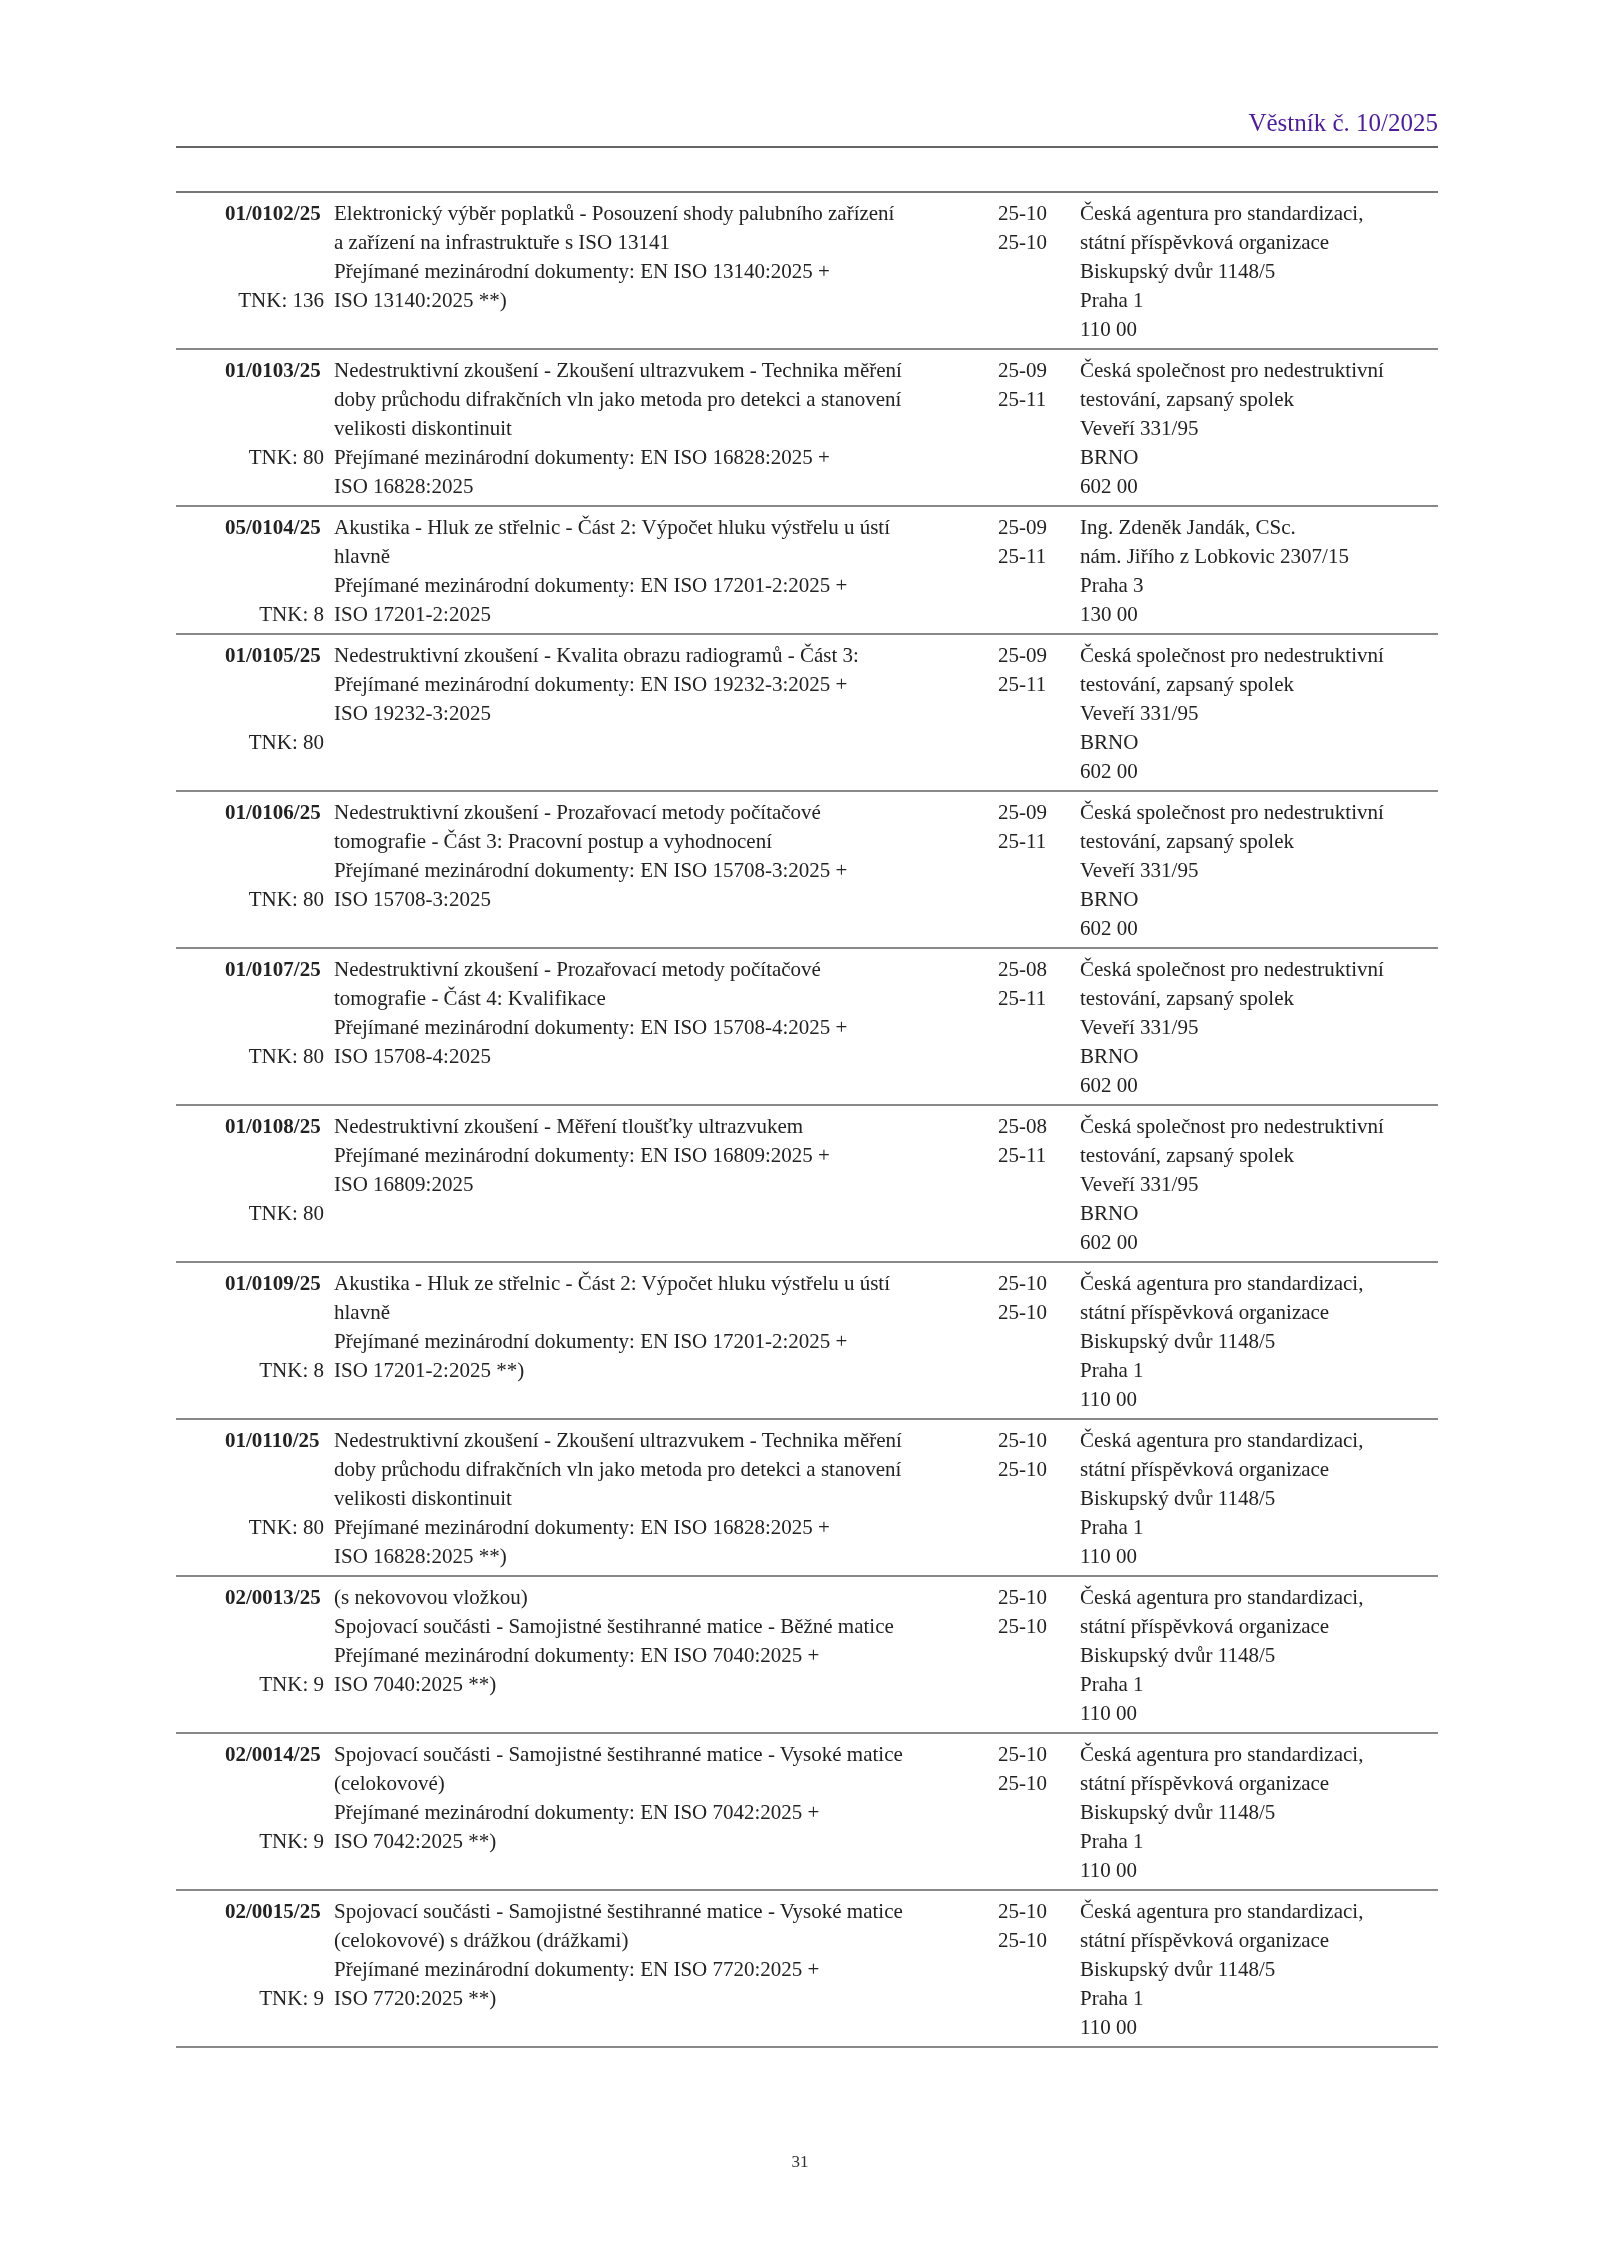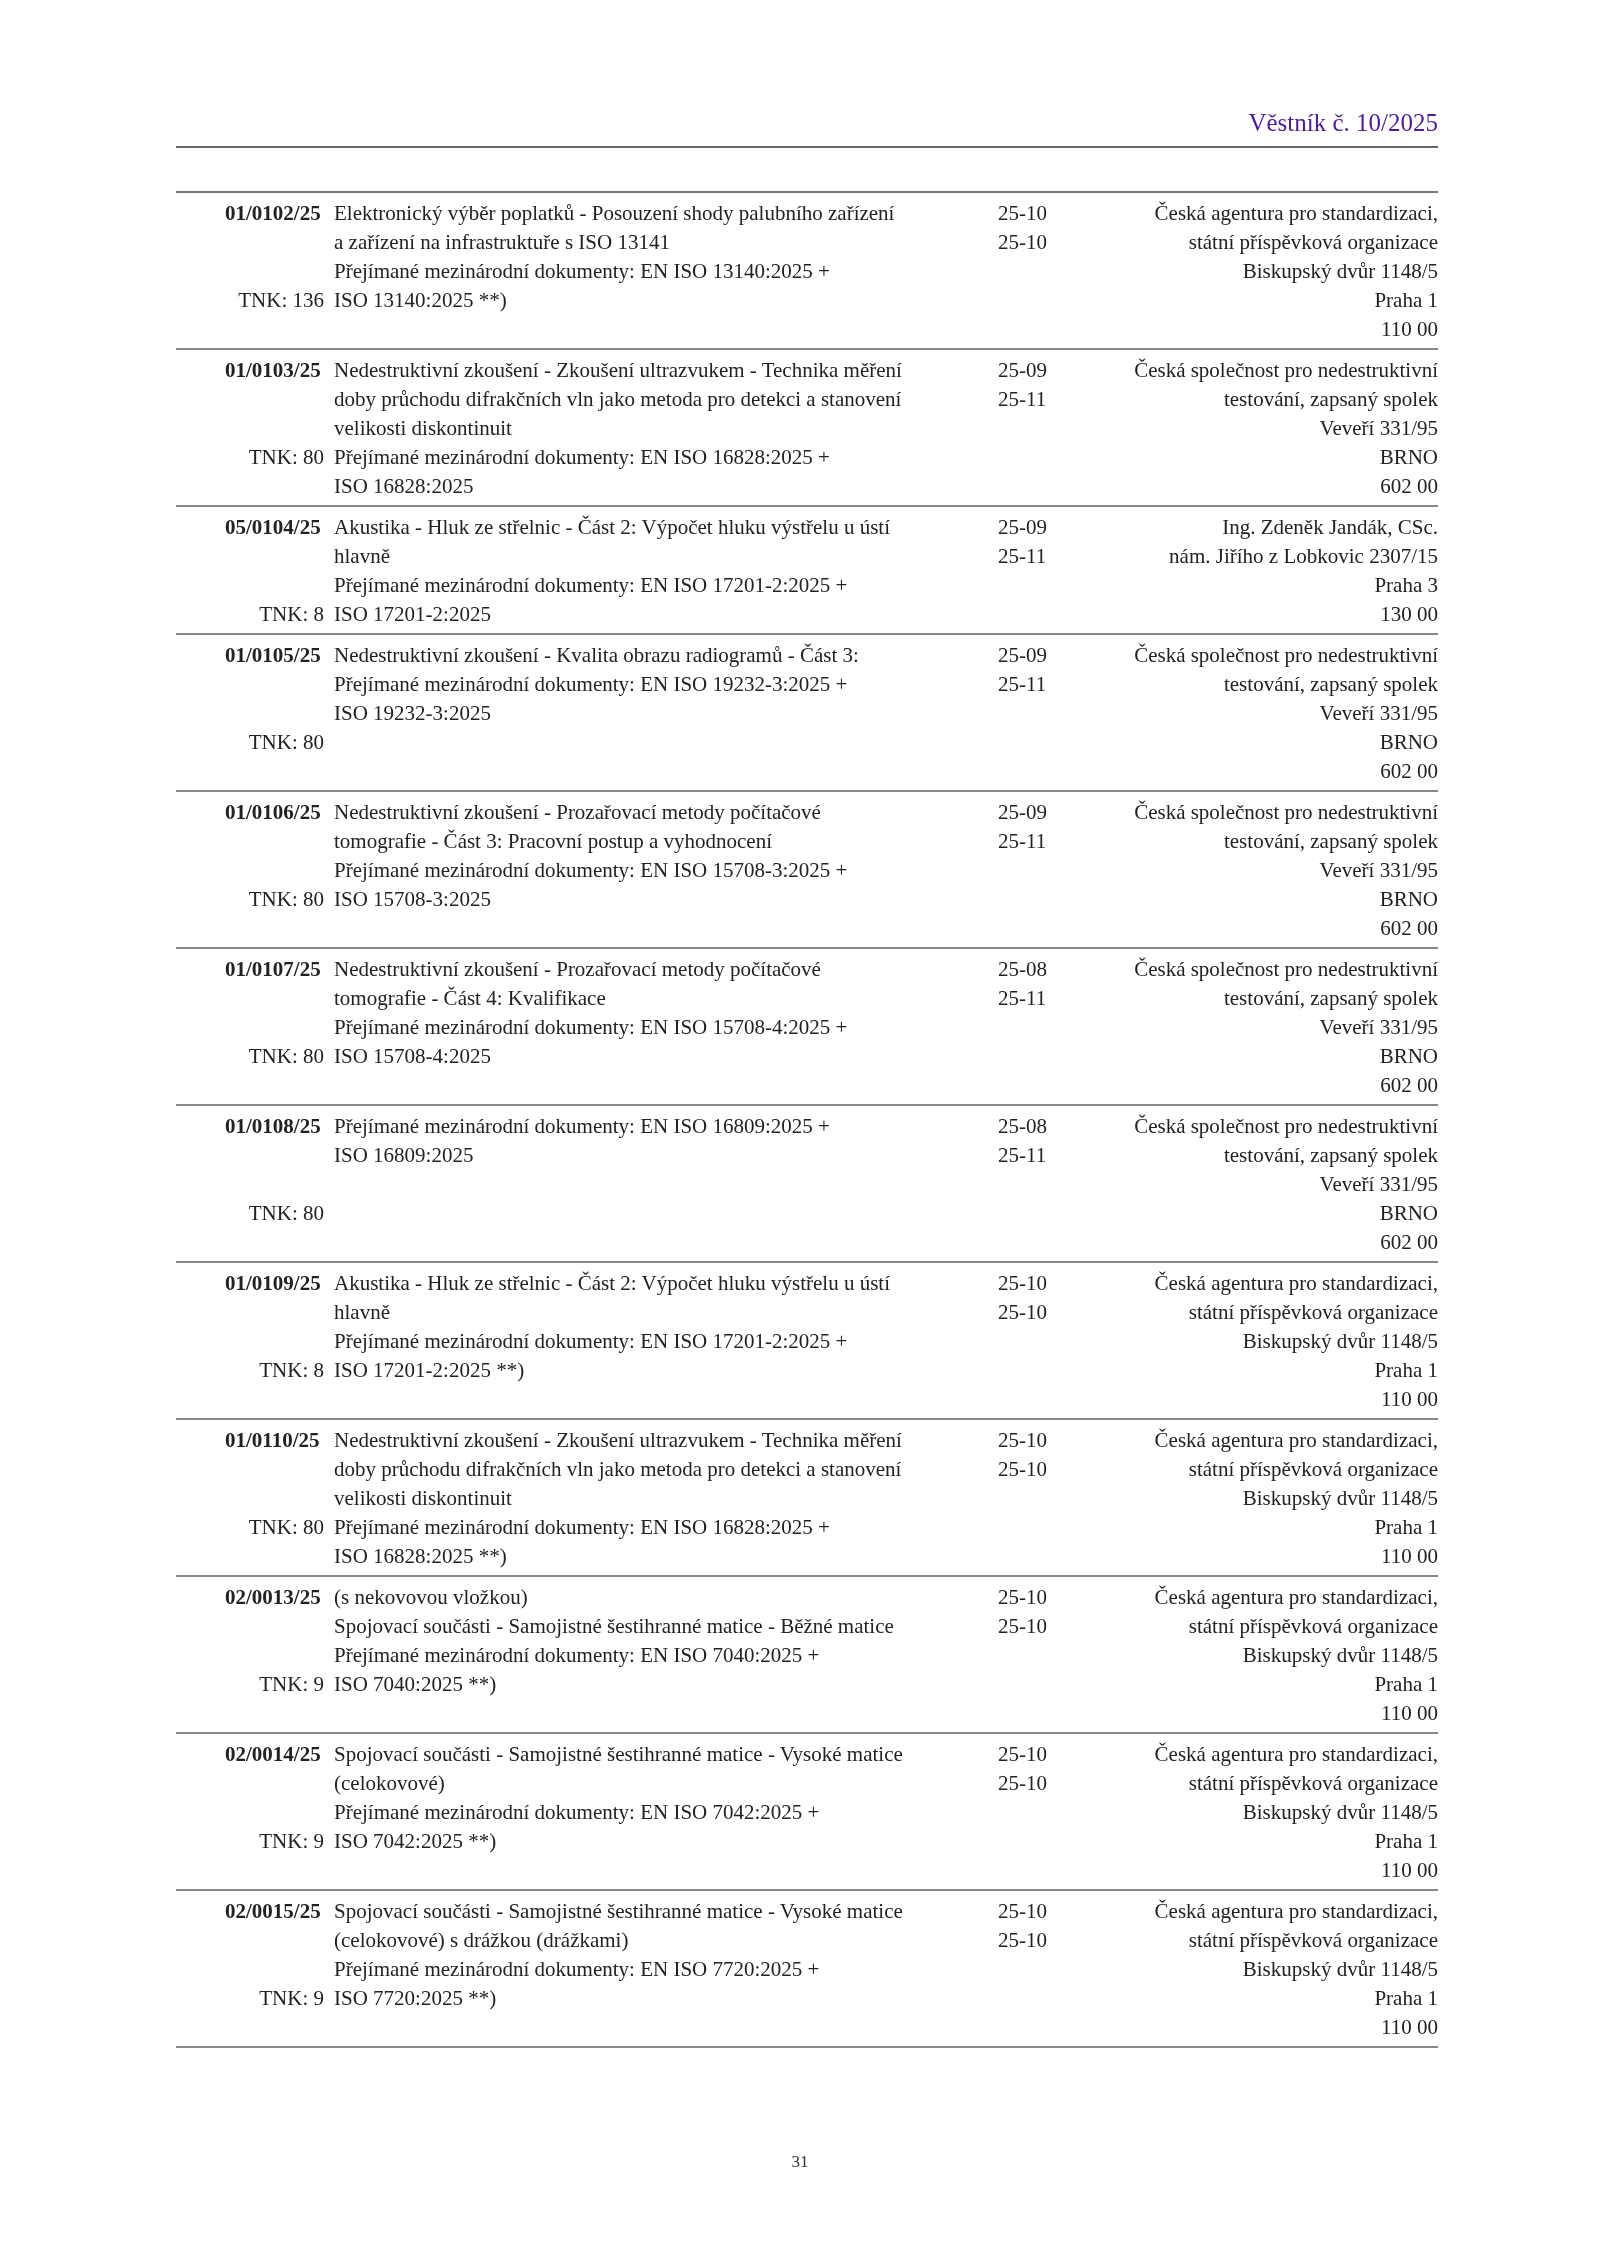--- a/index.html
+++ b/index.html
@@ -36,21 +36,21 @@
       padding-top: 6px;
       padding-bottom: 4px;
       font-size: 21px;
       line-height: 29px;
     }
     .c1 { display: flex; flex-direction: column; justify-content: space-between; padding-left: 12px; }
     .num { font-weight: bold; text-align: left; margin-left: 37px; }
     .tnk { text-align: right; padding-left: 18px; }
     .c2 { padding-left: 10px; }
     .c3 { padding-left: 2px; }
-    .c4 { padding-left: 2px; text-align: right; }
+    .c4 { padding-left: 2px; }
     .line { display: block; white-space: nowrap; }
     .footer {
       position: absolute;
       left: 0; right: 0;
       top: 2152px;
       text-align: center;
       font-size: 17px;
       color: #333;
     }
   </style>
@@ -205,20 +205,21 @@
         <span class="line">602 00</span>
       </div>
     </div>
     <div class="row">
       <div class="c1">
         <span class="num">01/0108/25</span>
         <span style="flex: 1 1 0%;"></span>
         <span class="tnk" style="margin-bottom: 29px;">TNK: 80</span>
       </div>
       <div class="c2">
+        <span class="line">Nedestruktivní zkoušení - Měření tloušťky ultrazvukem</span>
         <span class="line">Přejímané mezinárodní dokumenty: EN ISO 16809:2025 +</span>
         <span class="line">ISO 16809:2025</span>
       </div>
       <div class="c3">
         <span class="line">25-08</span>
         <span class="line">25-11</span>
       </div>
       <div class="c4">
         <span class="line">Česká společnost pro nedestruktivní</span>
         <span class="line">testování, zapsaný spolek</span>

